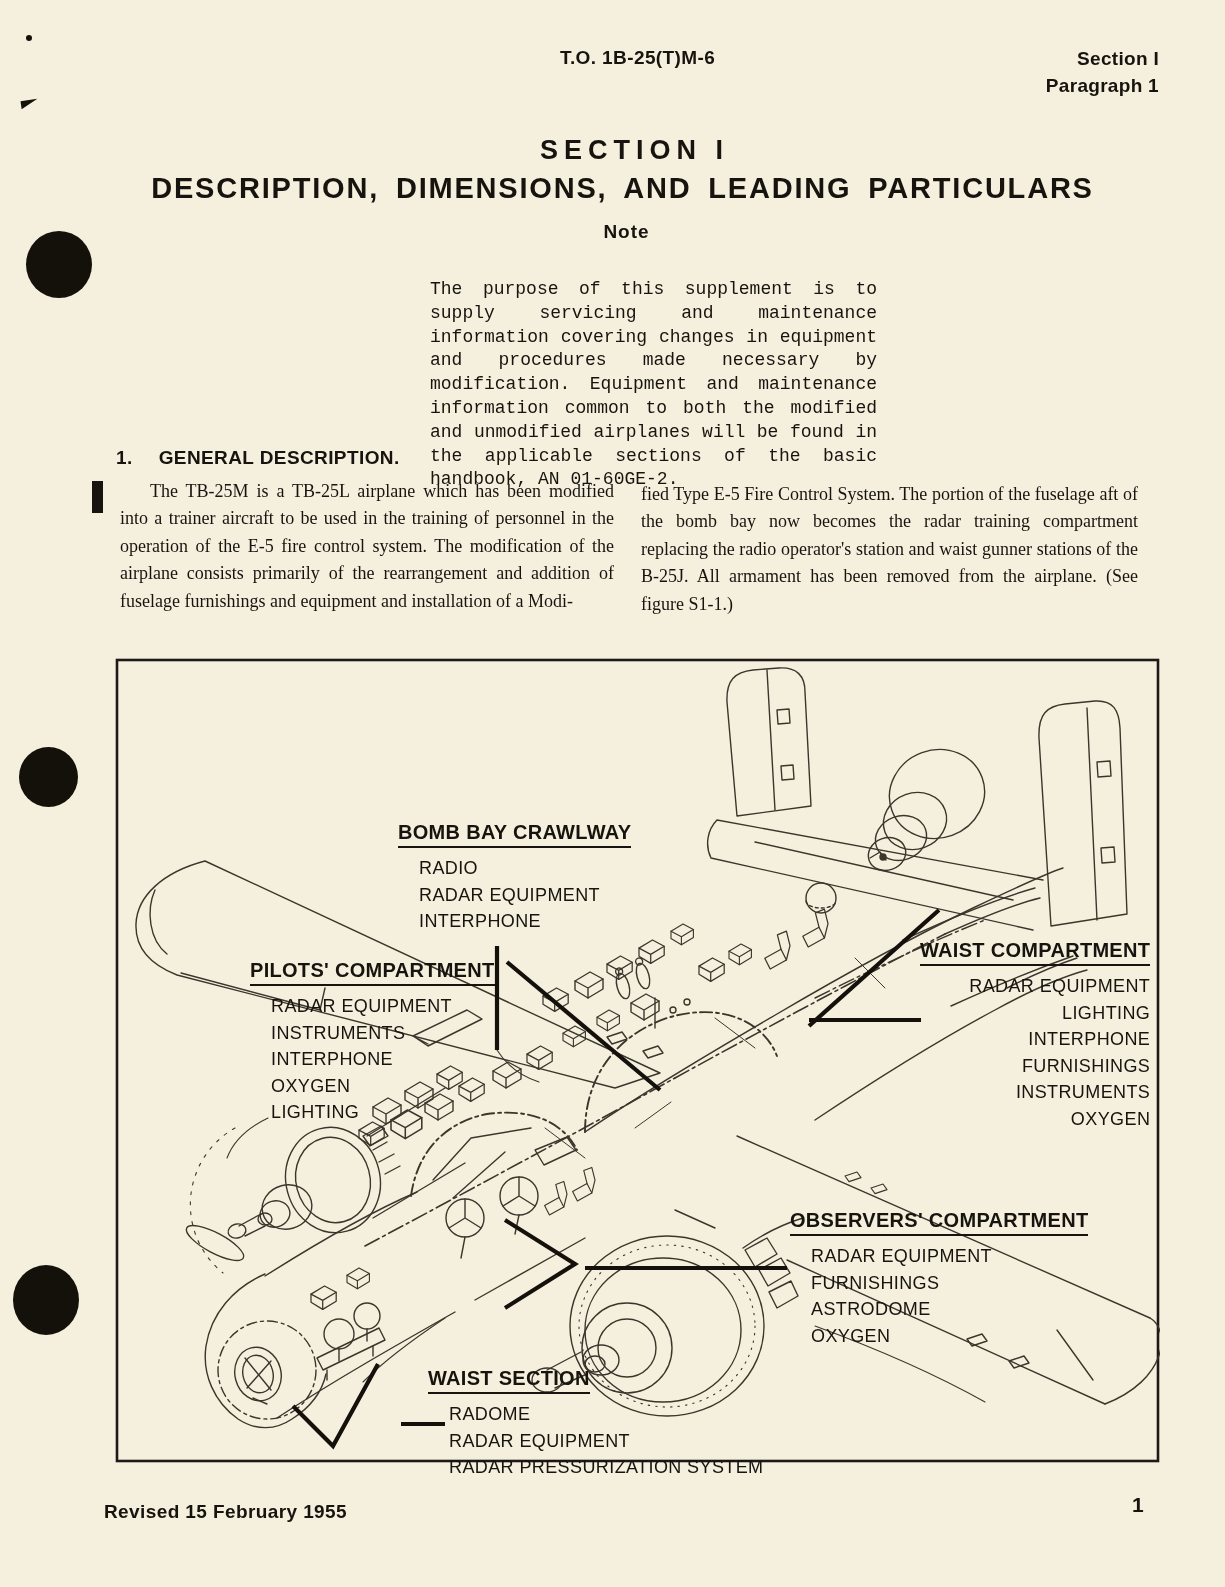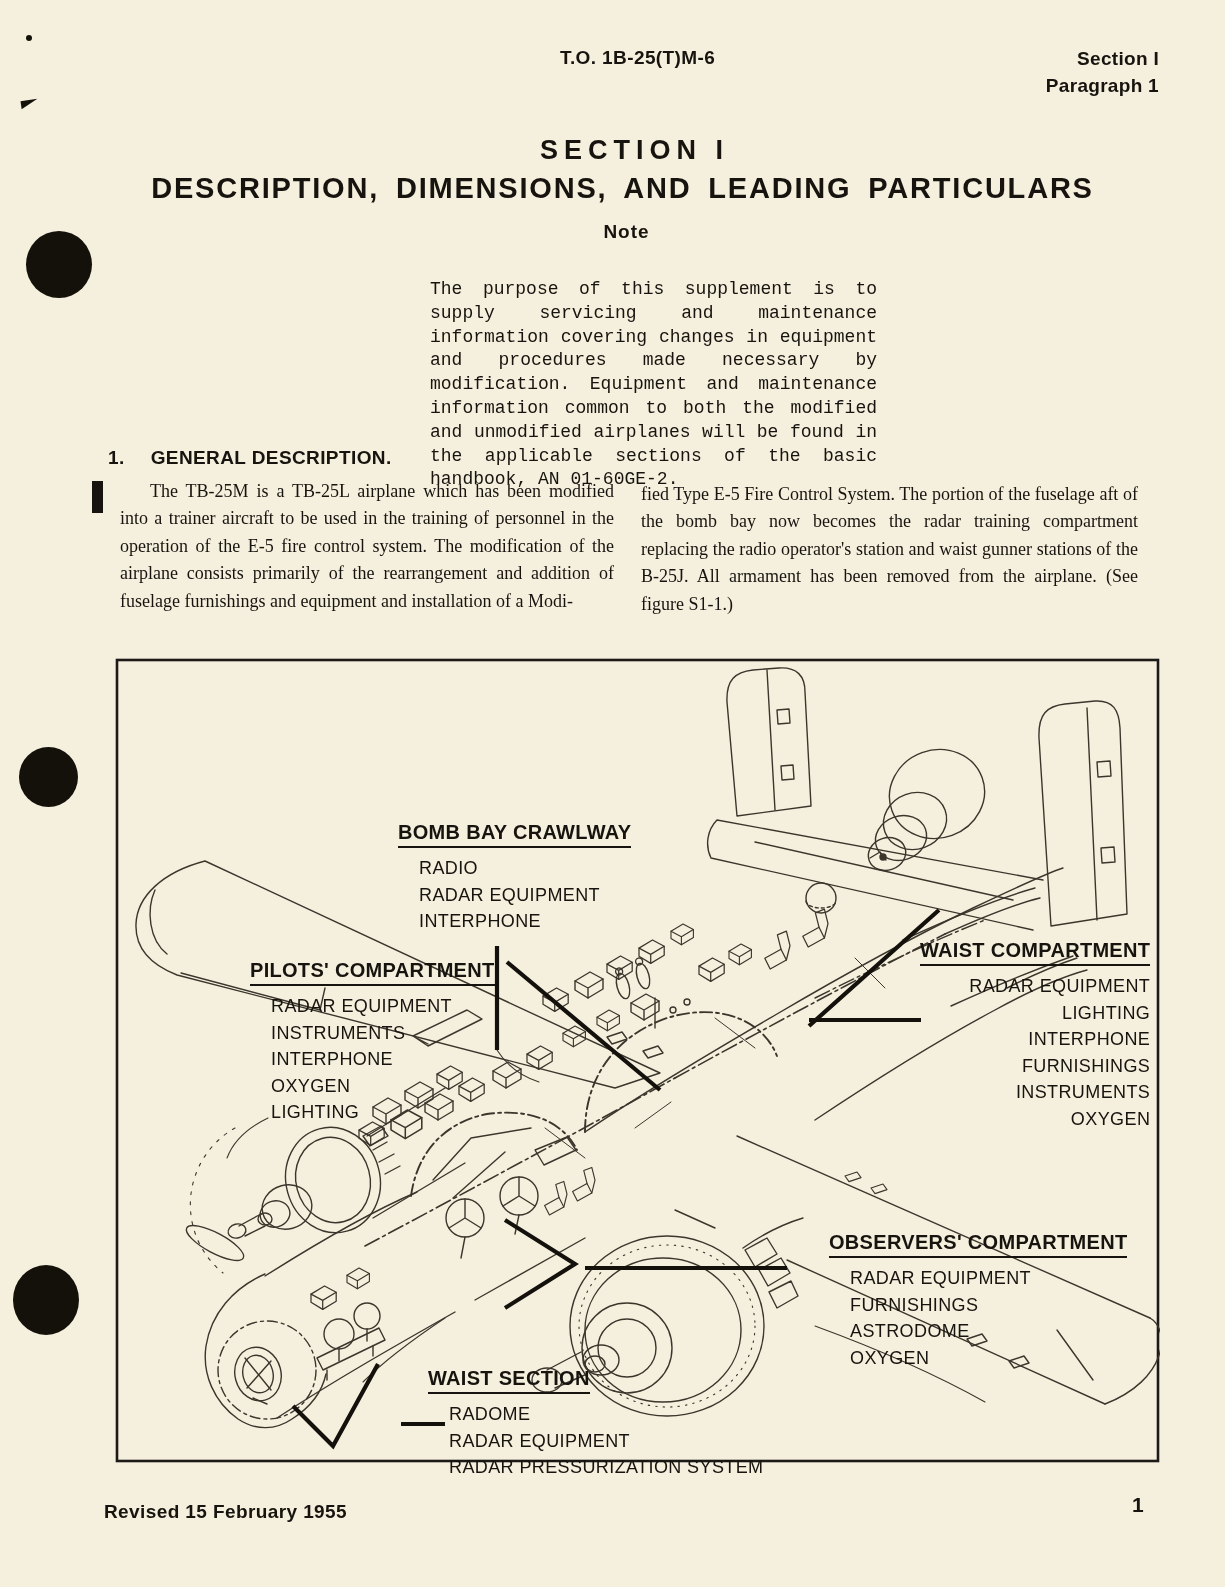--- a/index.html
+++ b/index.html
@@ -17,21 +17,21 @@
   .sec-title{left:0; right:0; top:135px; text-align:center; font-size:27px; font-weight:800; letter-spacing:6px; transform:translateX(22px);}
   .sec-subtitle{left:0; right:0; top:172px; text-align:center; font-size:29px; font-weight:800; letter-spacing:1.8px; word-spacing:7px; transform:translateX(10px);}
   
   .note-heading{left:0; right:0; top:221px; text-align:center; font-size:19px; font-weight:bold; letter-spacing:1px; transform:translateX(14px);}
   .note-body{
     left:430px; top:251px; width:447px;
     font-family:Liberation Mono, monospace;
     font-size:18px; line-height:23.8px; text-align:justify;margin-top:27px;
   }
   
-  .gd-heading{left:108px; top:447px; font-size:19px; font-weight:bold; letter-spacing:.4px;}
+  .gd-heading{left:116px; top:447px; font-size:19px; font-weight:bold; letter-spacing:.4px;}
   .gd-heading .num{margin-right:26px;}
   .bodycol{
     font-family:"Liberation Serif","DejaVu Serif",serif;
     font-size:18px; line-height:27.4px; text-align:justify;
   }
   .col-left{left:120px; top:478px; width:494px; text-indent:30px;}
   .col-right{left:641px; top:481px; width:497px;}
   .change-bar{left:92px; top:481px; width:11px; height:32px; background:#17140f;}
   
   .figure{left:115px; top:658px; width:1045px; height:863px;}
@@ -298,21 +298,21 @@
       <div class="callout-items">
         <div class="callout-item">RADAR EQUIPMENT</div>
         <div class="callout-item">LIGHTING</div>
         <div class="callout-item">INTERPHONE</div>
         <div class="callout-item">FURNISHINGS</div>
         <div class="callout-item">INSTRUMENTS</div>
         <div class="callout-item">OXYGEN</div>
       </div>
     </div>
 
-    <div class="callout" style="left:714px; top:552px;margin-top:22px;">
+    <div class="callout" style="left:675px; top:552px;">
       <div class="callout-title">OBSERVERS' COMPARTMENT</div>
       <div class="callout-items">
         <div class="callout-item">RADAR EQUIPMENT</div>
         <div class="callout-item">FURNISHINGS</div>
         <div class="callout-item">ASTRODOME</div>
         <div class="callout-item">OXYGEN</div>
       </div>
     </div>
 
     <div class="callout" style="left:313px; top:710px;">

